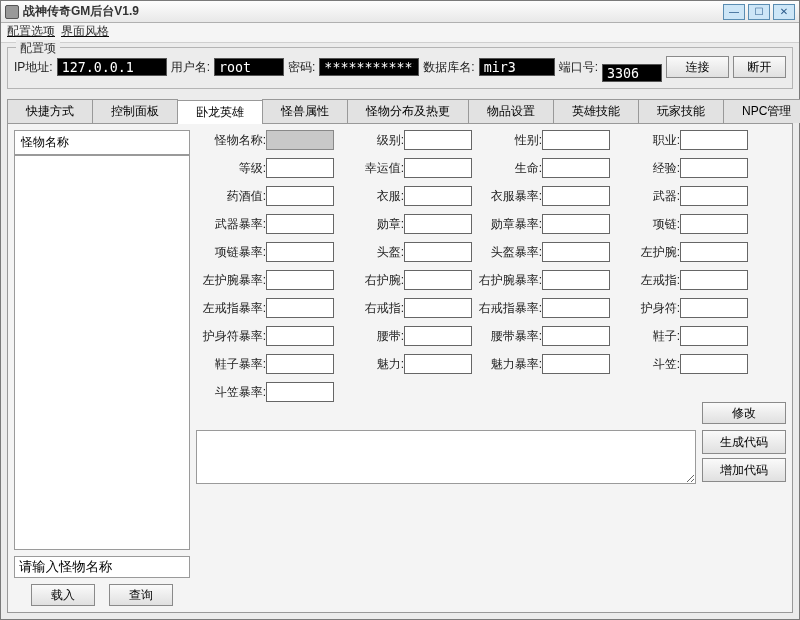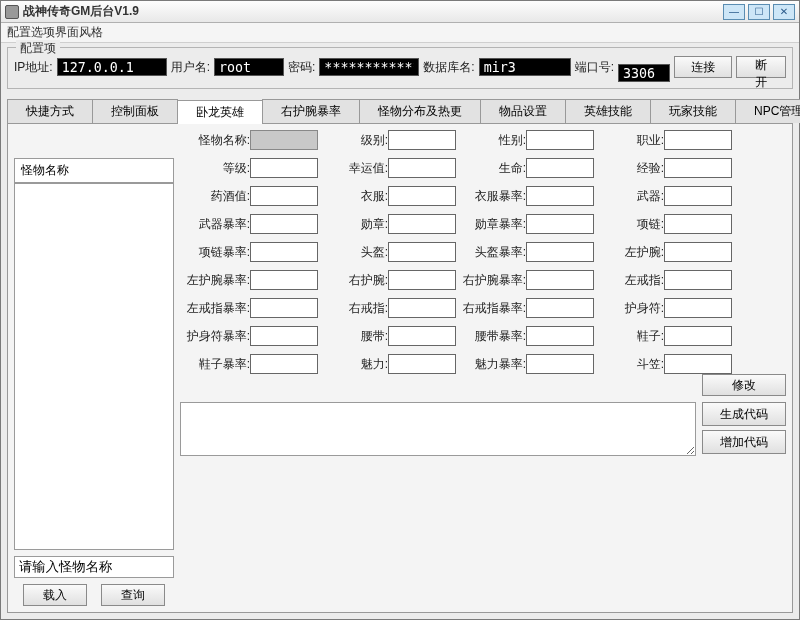--- a/index.html
+++ b/index.html
@@ -3,34 +3,34 @@
 <meta charset="utf-8">
 <style>
 * { box-sizing: border-box; margin: 0; padding: 0; }
 body { font-family: "Microsoft YaHei", "SimSun", Arial, sans-serif; font-size: 12px; background: #f0f0f0; width: 800px; height: 620px; overflow: hidden; }
 .window { width: 800px; height: 620px; background: #fff; border: 1px solid #7a7a7a; display: flex; flex-direction: column; }
 .titlebar { height: 22px; background: linear-gradient(#fdfdfd,#e8e8e8); border-bottom: 1px solid #b0b0b0; display: flex; align-items: center; padding: 0 4px; }
 .titlebar .app-icon { width: 14px; height: 14px; background: #999; border:1px solid #555; border-radius:2px; margin-right:4px;}
 .titlebar .title { flex:1; font-weight:bold; color:#333;}
 .titlebar .win-btns { display:flex; gap:3px;}
 .titlebar .win-btns div{ width:22px; height:16px; background:#cde6f7; border:1px solid #5a8db2; display:flex;align-items:center;justify-content:center;font-size:10px;color:#2a5a8a;}
-.menubar { height:20px; background:#f5f5f5; border-bottom:1px solid #cfcfcf; display:flex; align-items:center; padding:0 6px; gap:0;}
+.menubar { height:20px; background:#f5f5f5; border-bottom:1px solid #cfcfcf; display:flex; align-items:flex-start; padding:0 6px; gap:6px;text-decoration:underline;}
 .menubar span{color:#333;}
 .client { flex:1; background:#ececec; padding:4px 6px 6px 6px; display:flex; flex-direction:column;}
 .fieldset { border:1px solid #b4b4b4; padding:4px 6px 6px 6px; position:relative;}
 .fieldset .legend{ position:absolute; top:-8px; left:8px; background:#ececec; padding:0 4px; color:#333;}
 .conn-row { display:flex; align-items:center; gap:4px; flex-wrap:nowrap;}
 .conn-row label{ color:#222; white-space:nowrap;}
 .dark-input{ background:#000; color:#fff; border:1px solid #555; height:18px; padding:0 4px; font-family:monospace;}
 .btn { height:22px; padding:0 12px; background:linear-gradient(#fafafa,#e0e0e0); border:1px solid #8a8a8a; font-size:12px;}
 .tabstrip{ margin-top:10px; display:flex; border-bottom:1px solid #999; background:#ececec;}
 .tab{ padding:3px 18px; border:1px solid #999; border-bottom:none; background:#e2e2e2; margin-right:-1px; white-space:nowrap; font-size:12px;}
 .tab.active{ background:#fff; position:relative; top:1px;}
 .tabbody{ flex:1; background:#f4f4f4; border:1px solid #999; border-top:none; padding:6px; display:flex; gap:6px;}
-.leftcol{ width:160px; display:flex; flex-direction:column;margin-top:28px;}
+.leftcol{ width:176px; display:flex; flex-direction:column;}
 .list-head{ background:#fff; border:1px solid #9a9a9a; padding:3px 6px; font-weight:normal;}
 .listbox{ flex:1; background:#fff; border:1px solid #9a9a9a; margin-top:0;}
 .search-input{ width:100%; height:22px; border:1px solid #9a9a9a; padding:2px 4px; background:#fff;}
 .btnrow{ display:flex; gap:14px; margin-top:6px; justify-content:center;}
 .btnrow .btn{ width:64px;}
 .rightcol{ flex:1; display:flex; flex-direction:column;}
 .grid{ display:flex; flex-direction:column; gap:8px;}
 .grid-row{ display:flex; align-items:center;}
 .cell{ display:flex; align-items:center; justify-content:flex-end;}
 .cell.lbl{ width:70px; text-align:right; color:#222; white-space:nowrap;}
@@ -62,33 +62,33 @@
     <div class="fieldset">
       <span class="legend">配置项</span>
       <div class="conn-row">
         <label>IP地址:</label>
         <input class="dark-input" style="width: 110px;" value="127.0.0.1">
         <label>用户名:</label>
         <input class="dark-input" style="width: 70px;" value="root">
         <label>密码:</label>
         <input class="dark-input" style="width: 100px;" value="************">
         <label>数据库名:</label>
-        <input class="dark-input" style="width: 92px;" value="mir3">
+        <input class="dark-input" style="width: 76px;" value="mir3">
         <label>端口号:</label>
-        <input class="dark-input" style="width: 52px; margin-top: 12px;" value="3306">
+        <input class="dark-input" style="width: 60px; margin-top: 12px;" value="3306">
         <button class="btn" style="width:70px">连接</button>
         <button class="btn" style="width:58px">断开</button>
       </div>
     </div>
 
     <div class="tabstrip" id="tabstrip">
         <div class="tab">快捷方式</div>
         <div class="tab">控制面板</div>
         <div class="tab active">卧龙英雄</div>
-        <div class="tab">右护腕暴率</div>
+        <div class="tab">怪兽属性</div>
         <div class="tab">怪物分布及热更</div>
         <div class="tab">物品设置</div>
         <div class="tab">英雄技能</div>
         <div class="tab">玩家技能</div>
         <div class="tab">NPC管理</div>
         <div class="tab">任务管理</div>
         <div class="tab">人物血量与经验</div>
         <div class="tab">素材热更</div>
       </div>
 
@@ -260,20 +260,32 @@
                 <input style="">
               </div>
               <div class="cell lbl">魅力暴率:</div>
               <div class="cell inp">
                 <input style="">
               </div>
               <div class="cell lbl">斗笠:</div>
               <div class="cell inp">
                 <input style="">
               </div>
+            </div>
+            <div class="grid-row">
+              <div class="cell lbl">斗笠暴率:</div>
+              <div class="cell inp">
+                <input style="">
+              </div>
+              <div class="cell lbl"></div>
+              <div class="cell inp" style="width: 68px;"></div>
+              <div class="cell lbl"></div>
+              <div class="cell inp" style="width: 68px;"></div>
+              <div class="cell lbl"></div>
+              <div class="cell inp" style="width: 68px;"></div>
             </div>
           </div>
         <div style="display:flex;justify-content:flex-end;">
           <button class="btn" style="width:84px">修改</button>
         </div>
         <div class="bottom-bar">
           <textarea class="big-text" style=""></textarea>
           <div class="action-col">
             <button class="btn">生成代码</button>
             <button class="btn">增加代码</button>

